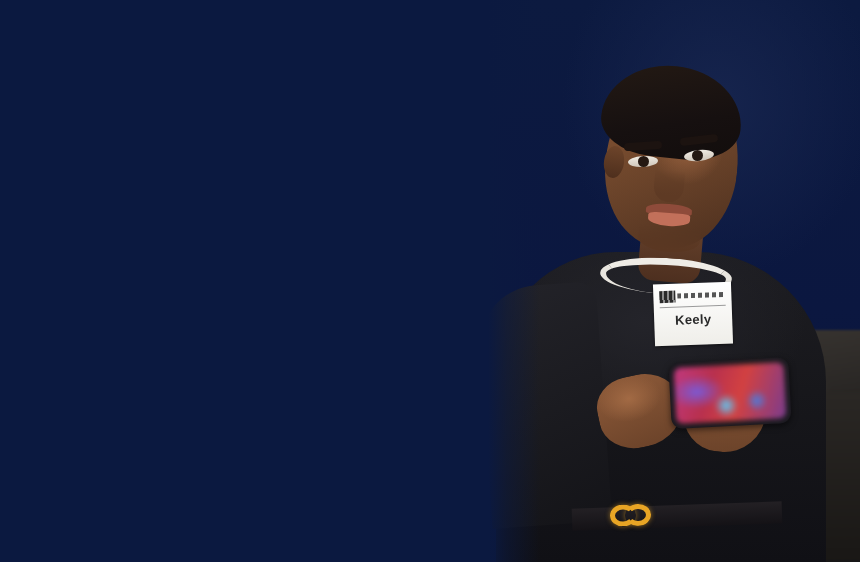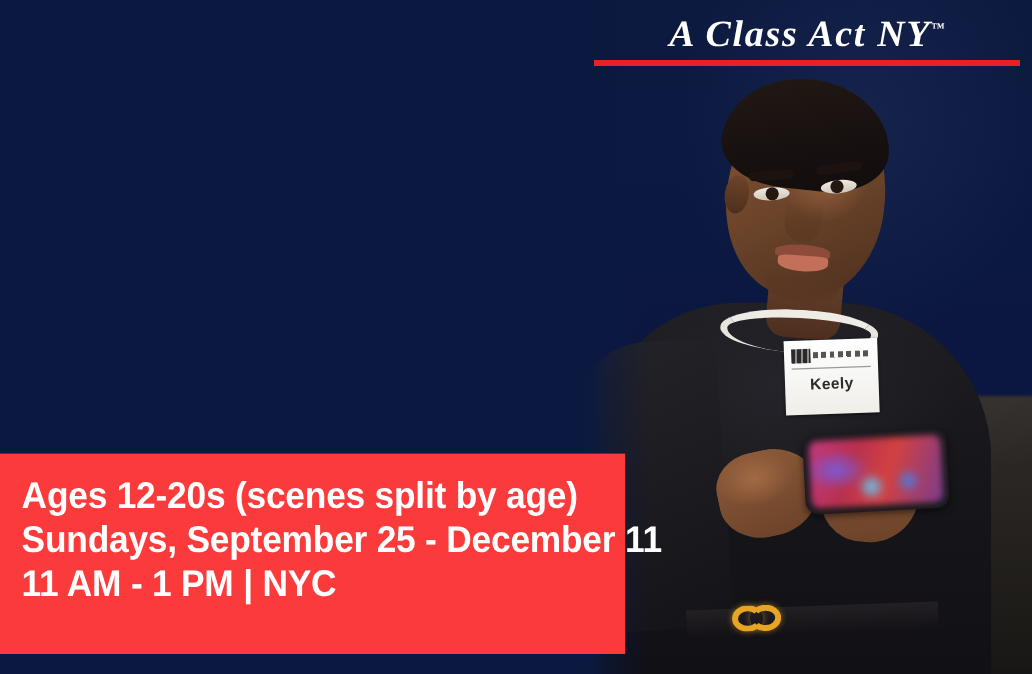--- a/index.html
+++ b/index.html
@@ -300,29 +300,16 @@
 
     <div class="belt"></div>
     <div class="buckle">
       <div class="g g1"></div>
       <div class="g g2"></div>
     </div>
 
     <div class="photo-soft"></div>
   </div>
 
-  <div class="logo">
-    <div class="logo-text">
-      <span>A Class Act NY</span><span class="tm">™</span>
-    </div>
-    <div class="logo-rule"></div>
-  </div>
-
-
-  <div class="banner">
-    <div class="pad">
-      <div class="line">Ages 12-20s (scenes split by age)</div>
-      <div class="line">Sundays, September 25 - December 11</div>
-      <div class="line">11 AM - 1 PM | NYC</div>
-    </div>
-  </div>
+
+
 
 </div>
 
 </body></html>

